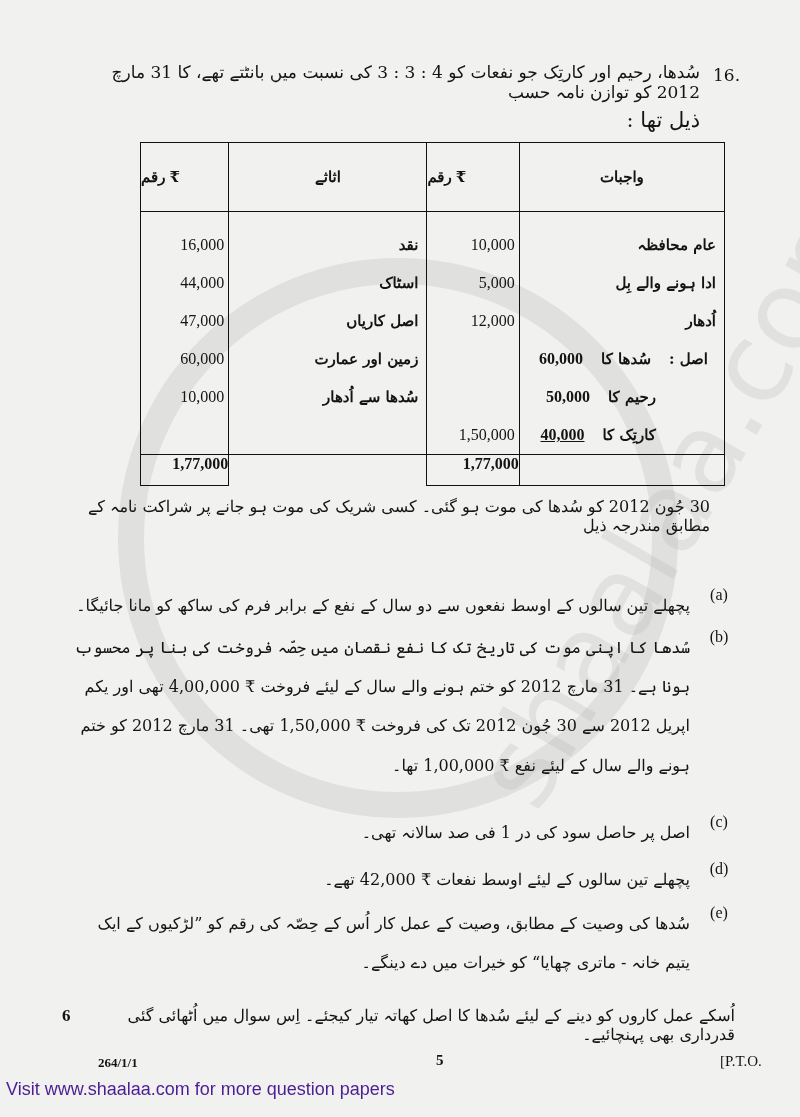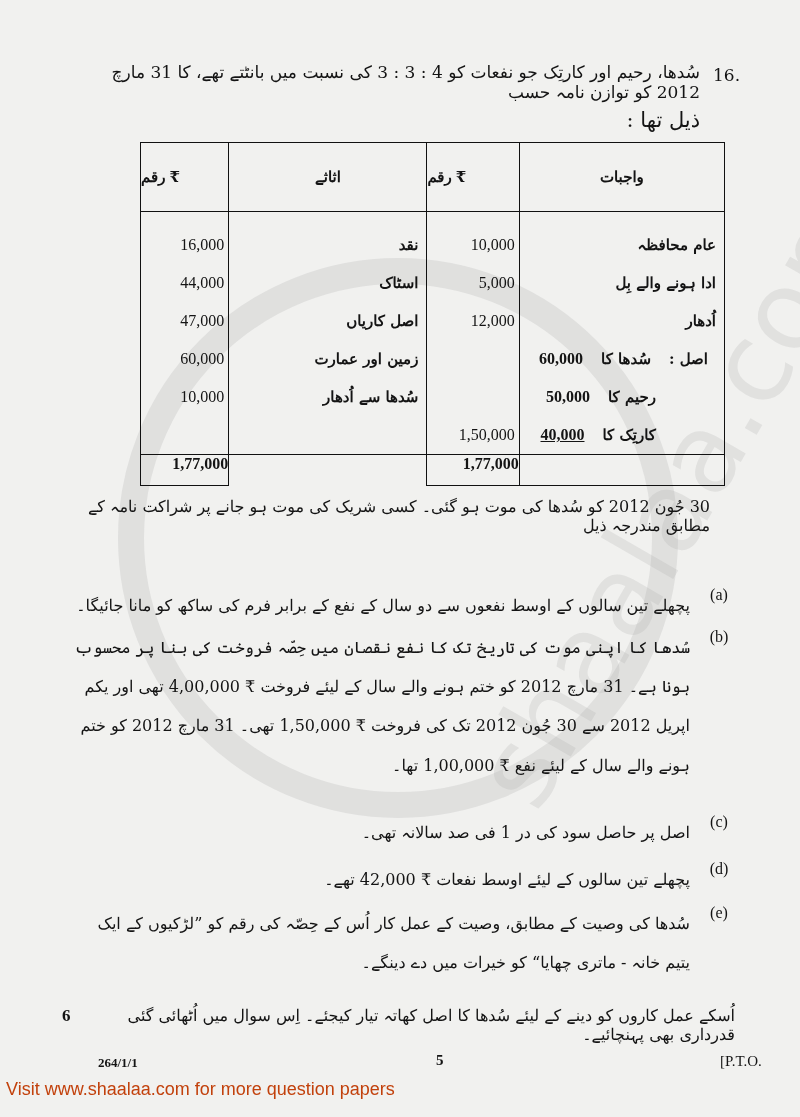--- a/index.html
+++ b/index.html
@@ -46,21 +46,21 @@
   .underline { text-decoration: underline; }
 
   .para { position: absolute; right: 90px; width: 640px; font-size: 16px; text-align: right; line-height: 1.2; }
   .item { position: absolute; right: 70px; width: 660px; display: flex; flex-direction: row-reverse; gap: 18px; font-size: 16px; }
   .item-label { width: 22px; text-align: center; font-family: "Liberation Serif", serif; font-size: 16px; }
   .item-text { flex: 1; text-align: right; line-height: 2.45; }
   .marks { position: absolute; left: 62px; top: 1006px; font-weight: bold; font-size: 17px; font-family: "Liberation Serif", serif; }
   .footer-left { position: absolute; left: 98px; top: 1055px; font-weight: bold; font-size: 13px; font-family: "Liberation Serif", serif; }
   .footer-center { position: absolute; left: 436px; top: 1052px; font-weight: bold; font-size: 15px; font-family: "Liberation Serif", serif; }
   .footer-right { position: absolute; left: 720px; top: 1053px; font-weight: normal; font-size: 15px; font-family: "Liberation Serif", serif; }
-  .site-link { position: absolute; left: 6px; top: 1079px; font-size: 18px; font-family: "Liberation Sans", sans-serif; color: #c2410c; }
+  .site-link { position: absolute; left: 6px; top: 1079px; font-size: 18px; font-family: "Liberation Sans", sans-serif; color: #4c1d95; }
 </style>
 </head>
 <body>
 
 <div class="page">
   <div class="watermark-circle"></div>
   <div class="watermark-text">shaalaa.com</div>
 
   <div class="q-num">16.</div>
   <div class="q-line1 rtl">سُدھا، رحیم اور کارتِک جو نفعات کو 4 : 3 : 3 کی نسبت میں بانٹتے تھے، کا 31 مارچ 2012 کو توازن نامہ حسب</div>

